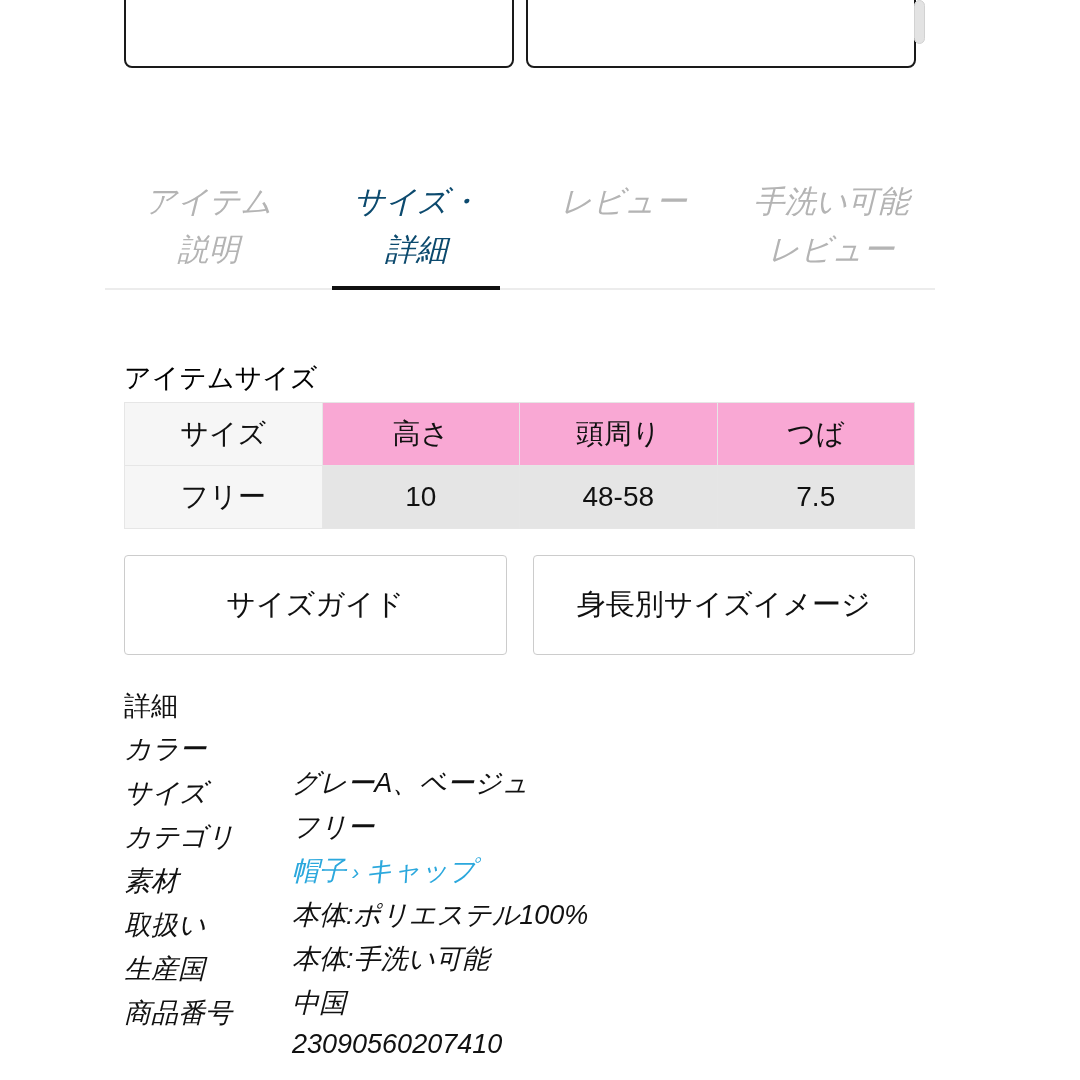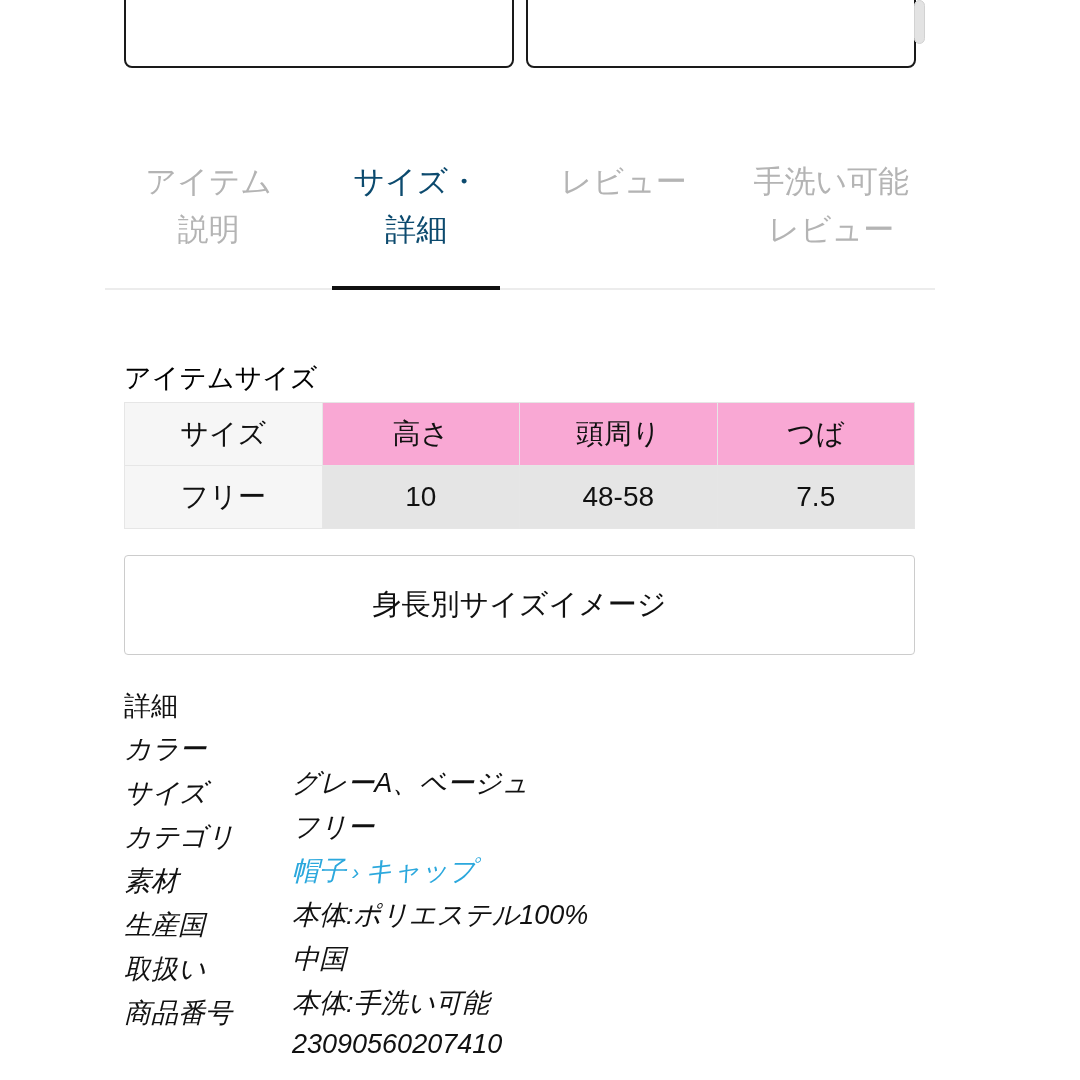--- a/index.html
+++ b/index.html
@@ -60,25 +60,26 @@
     border-radius: 6px;
     background: #e3e3e3;
     border: 1px solid #d2d2d2;
     box-sizing: border-box;
   }
 
   
   .tabs {
     position: absolute;
     left: 105px;
-    top: 150px;
+    top: 170px;
     width: 830px;
     height: 126px;
     display: flex;
     align-items: flex-start;
+    font-style: italic;
   }
   .tab {
     flex: 1 1 0;
     text-align: center;
     font-size: 31px;
     line-height: 48px;
     color: #b4b4b4;
     padding-top: 8px;
     box-sizing: border-box;
     position: relative;
@@ -268,20 +269,23 @@
       <td class="rowhead">フリー</td>
       <td>10</td>
       <td>48-58</td>
       <td>7.5</td>
     </tr>
   </tbody>
 </table>
 
 <div class="guide-row">
   <div class="guide-btn">
+    <span>サイズガイド</span>
+  </div>
+  <div class="guide-btn">
     <span>身長別サイズイメージ</span>
   </div>
 </div>
 
 <div class="detail-head">詳細</div>
 
 <div class="detail-list">
 
   <div class="detail-row">
     <div class="detail-label">カラー</div>
@@ -299,27 +303,27 @@
       <span>帽子</span><span class="sep">›</span><span>キャップ</span>
     </div>
   </div>
 
   <div class="detail-row">
     <div class="detail-label">素材</div>
     <div class="detail-value">本体:ポリエステル100%</div>
   </div>
 
   <div class="detail-row">
+    <div class="detail-label">取扱い</div>
+    <div class="detail-value">本体:手洗い可能</div>
+  </div>
+
+  <div class="detail-row">
     <div class="detail-label">生産国</div>
     <div class="detail-value">中国</div>
   </div>
 
   <div class="detail-row">
-    <div class="detail-label">取扱い</div>
-    <div class="detail-value">本体:手洗い可能</div>
-  </div>
-
-  <div class="detail-row">
     <div class="detail-label">商品番号</div>
     <div class="detail-value">23090560207410</div>
   </div>
 
 </div>
 
 </body></html>

